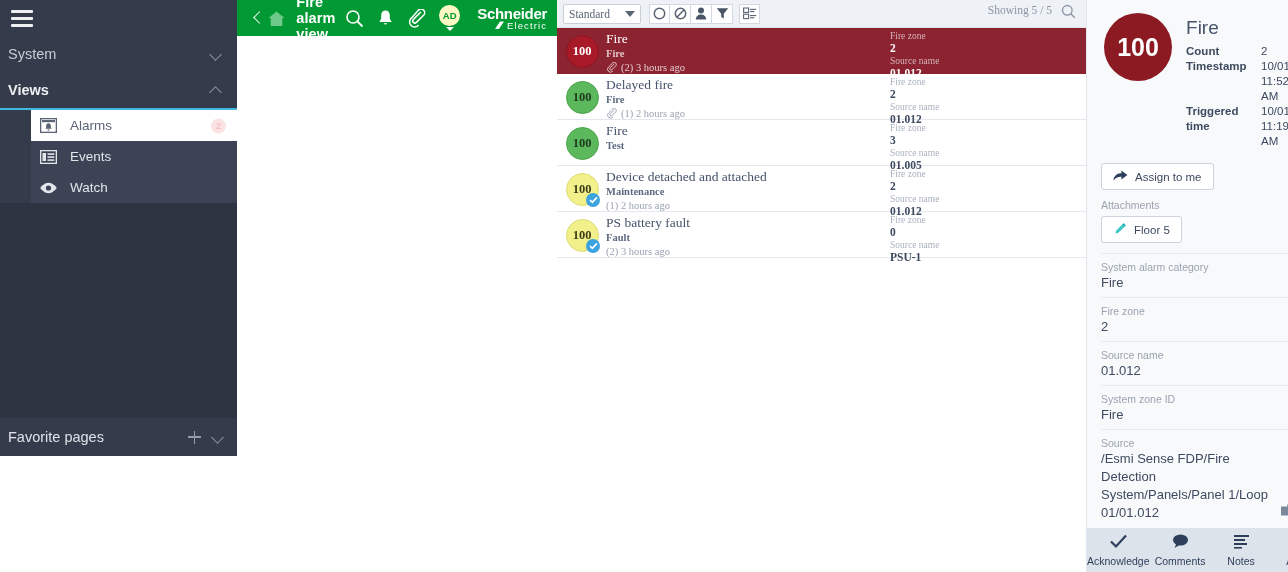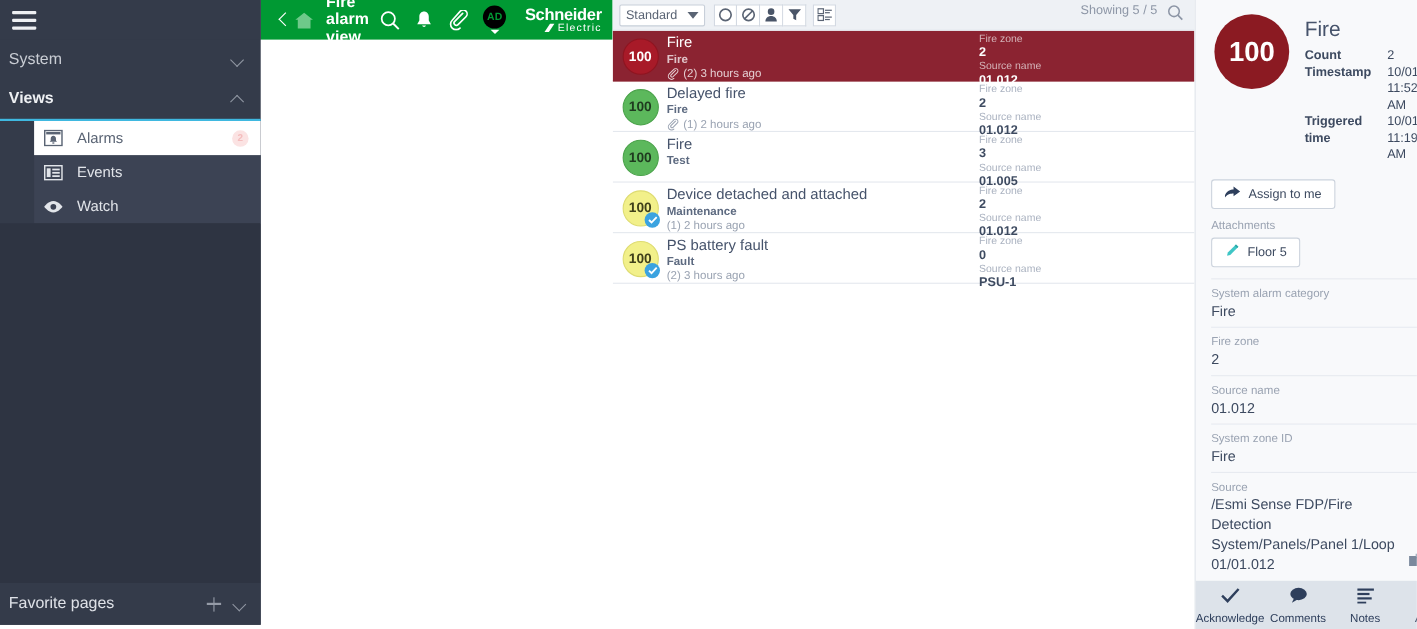--- a/index.html
+++ b/index.html
@@ -6,21 +6,21 @@
   html, body {
     width: 1288px; height: 572px;
     font-family: "Liberation Sans", sans-serif;
     overflow: hidden;
     background: #ffffff;
   }
   .app { position: relative; width: 1288px; height: 572px; display: flex; }
 
   
   .sidebar {
-    width: 237px; height: 568px;
+    width: 237px; height: 456px;
     background: #343b4a;
     display: flex; flex-direction: column;
     flex: 0 0 237px;
     position: relative;
   }
   .sb-top {
     height: 36px; display: flex; align-items: center;
     padding-left: 11px;
     background: #343b4a;
   }
@@ -89,36 +89,36 @@
     width: 8px; height: 8px;
     border-left: 1.8px solid #fff; border-bottom: 1.8px solid #fff;
     transform: rotate(45deg);
   }
   .home-ic { margin-right: 10px; display: flex; }
   .tb-title { font-size: 14.5px; font-weight: bold; letter-spacing: .1px; }
   .tb-right { margin-left: auto; display: flex; align-items: center; gap: 13px; }
   .tb-ic { cursor: pointer; display: flex; align-items: center; }
   .avatar-wrap { position: relative; display: flex; flex-direction: column; align-items: center; cursor: pointer; }
   .avatar {
-    width: 21px; height: 21px; border-radius: 50%; background: #000000;
+    width: 21px; height: 21px; border-radius: 50%; background: #fef9c3;
     color: #009933; font-size: 9.5px; font-weight: bold;
     display: flex; align-items: center; justify-content: center;
   }
   .avatar-car {
     width: 0; height: 0; border-left: 4px solid transparent; border-right: 4px solid transparent;
     border-top: 4px solid #fff; margin-top: 1px;
   }
   .logo { display: flex; flex-direction: column; align-items: flex-end; line-height: 1; margin-left: 4px; }
   .logo-1 { font-size: 15px; font-weight: bold; letter-spacing: -.3px; }
   .logo-2 { font-size: 9.5px; letter-spacing: 1.1px; display: flex; align-items: center; gap: 2px; }
 
   .body-area { flex: 1 1 auto; display: flex; min-height: 0; }
 
   
-  .listcol { width: 529px; flex: 0 0 529px; display: flex; flex-direction: column; background: #fff; }
+  .listcol { width: 529px; flex: 0 0 529px; display: flex; flex-direction: column; background: #fff; font-family: Liberation Serif, serif; }
   .toolbar {
     height: 28px; background: #eef1f5; display: flex; align-items: center;
     padding: 0 6px 0 6px; flex: 0 0 28px; border-bottom: 1px solid #dfe3ea;
   }
   .tb-select {
     height: 20px; min-width: 78px; background: #fff; border: 1px solid #c8cfd9;
     border-radius: 2px; display: flex; align-items: center; justify-content: space-between;
     padding: 0 5px; font-size: 11.5px; color: #5a6474; cursor: pointer; margin-right: 8px;
   }
   .tb-select .tri { width: 0; height: 0; border-left: 5px solid transparent; border-right: 5px solid transparent; border-top: 6px solid #5a6474; margin-left: 6px; }

